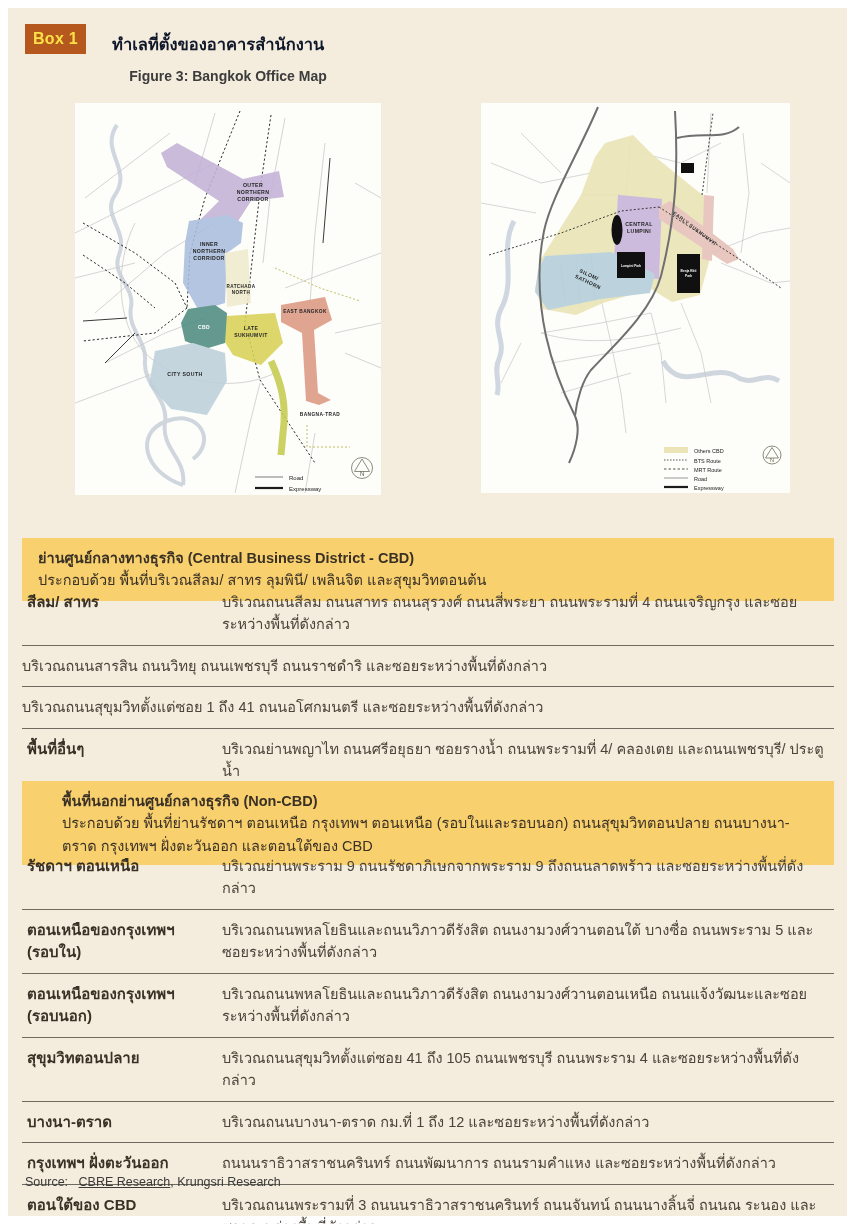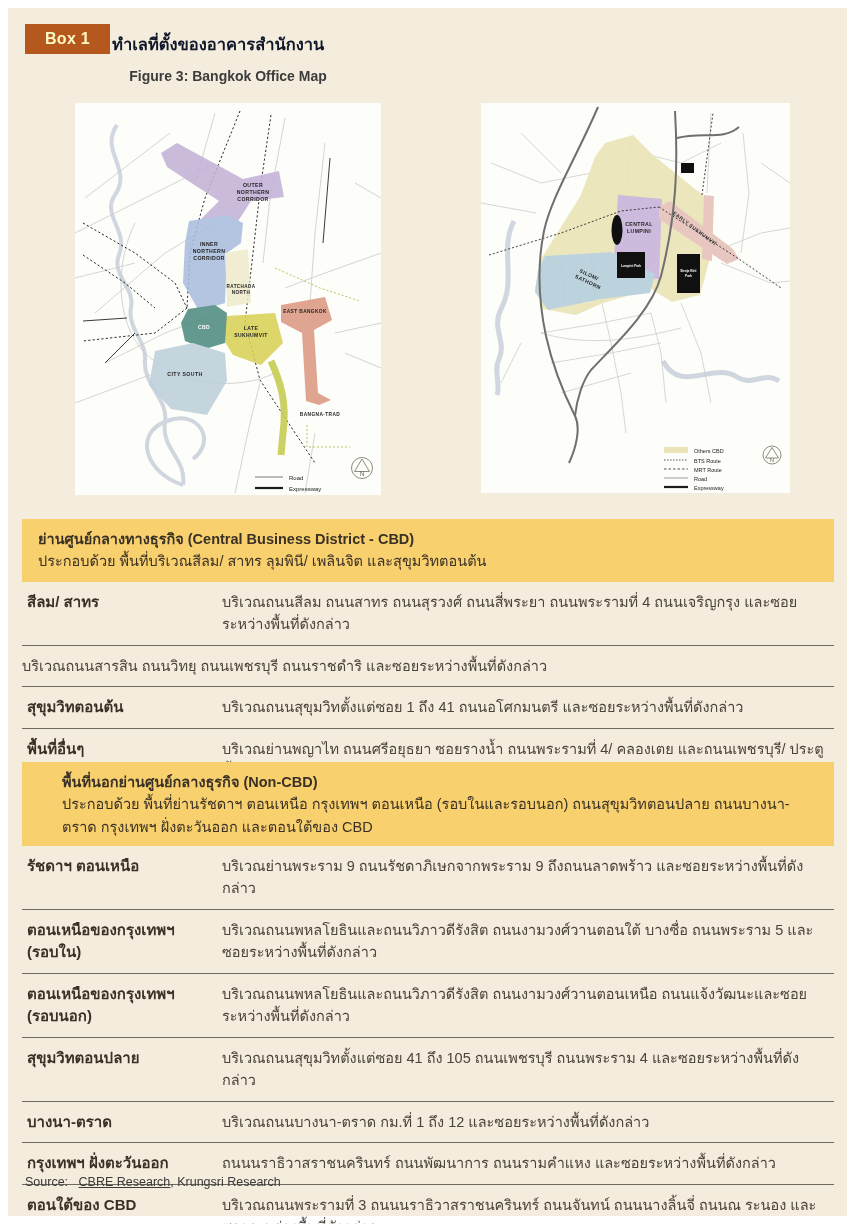--- a/index.html
+++ b/index.html
@@ -2,35 +2,35 @@
 <html><head>
 <meta charset="utf-8">
 <style>
   html,body{margin:0;padding:0;}
   body{
     width:855px;height:1224px;position:relative;background:#ffffff;
     font-family:"Liberation Sans","DejaVu Sans",sans-serif;
   }
   .sheet{position:absolute;left:8px;top:8px;width:839px;height:1208px;background:#f4ecdc;}
   .badge{
-    position:absolute;left:17px;top:16px;background:#b5581d;color:#fef9c3;
-    font-weight:bold;font-size:16px;padding:6px 20px;letter-spacing:.3px;
+    position:absolute;left:17px;top:16px;background:#b5581d;color:#fde047;
+    font-weight:bold;font-size:16px;padding:6px 8px;letter-spacing:.3px;
   }
   .doc-title{position:absolute;left:104px;top:23px;color:#0f172a;font-weight:bold;font-size:16.5px;}
   .caption{position:absolute;top:60px;font-weight:bold;font-size:14px;color:#3c3c3c;text-align:center;}
   #cap1{left:67px;width:306px;}
   #cap2{left:473px;width:309px;}
   .map{position:absolute;background:#fdfdfa;}
   #map1{left:67px;top:95px;width:306px;height:392px;}
   #map2{left:473px;top:95px;width:309px;height:390px;}
   svg{display:block;}
   svg text{font-family:"Liberation Sans","DejaVu Sans",sans-serif;}
   .hl{
     position:absolute;left:14px;width:812px;background:#f9d06e;box-sizing:border-box;
-    padding:9px 16px;color:#3a3126;font-size:14.5px;line-height:1.55;
+    padding:9px 16px;color:#3a3126;font-size:14.5px;line-height:1.55;margin-top:19px;
   }
   .hl .hd{font-weight:bold;}
   #hl1{top:511px;height:63px;}
   #hl2{top:754px;height:84px;padding-left:40px;}
   .tbl{position:absolute;left:14px;width:812px;}
   #tbl1{top:574px;}
   #tbl2{top:838px;}
   .trow{display:flex;align-items:flex-start;border-bottom:1px solid #6e6a60;padding:9px 0;}
   .tlabel{
     flex:0 0 200px;width:200px;box-sizing:border-box;padding-left:5px;padding-right:16px;
@@ -223,21 +223,20 @@
 
   <div class="tbl" id="tbl1">
     <div class="trow">
       <div class="tlabel">สีลม/ สาทร</div>
       <div class="tdesc">บริเวณถนนสีลม ถนนสาทร ถนนสุรวงศ์ ถนนสี่พระยา ถนนพระรามที่ 4 ถนนเจริญกรุง และซอยระหว่างพื้นที่ดังกล่าว</div>
     </div>
     <div class="trow">
       <div class="tdesc">บริเวณถนนสารสิน ถนนวิทยุ ถนนเพชรบุรี ถนนราชดำริ และซอยระหว่างพื้นที่ดังกล่าว</div>
     </div>
     <div class="trow">
-      <div class="tlabel">สุขุมวิทตอนต้น</div>
       <div class="tdesc">บริเวณถนนสุขุมวิทตั้งแต่ซอย 1 ถึง 41 ถนนอโศกมนตรี และซอยระหว่างพื้นที่ดังกล่าว</div>
     </div>
     <div class="trow">
       <div class="tlabel">พื้นที่อื่นๆ</div>
       <div class="tdesc">บริเวณย่านพญาไท ถนนศรีอยุธยา ซอยรางน้ำ  ถนนพระรามที่ 4/ คลองเตย และถนนเพชรบุรี/ ประตูน้ำ</div>
     </div>
   </div>
 
   <div class="hl" id="hl2">
     <div class="hd">พื้นที่นอกย่านศูนย์กลางธุรกิจ (Non-CBD)</div>

